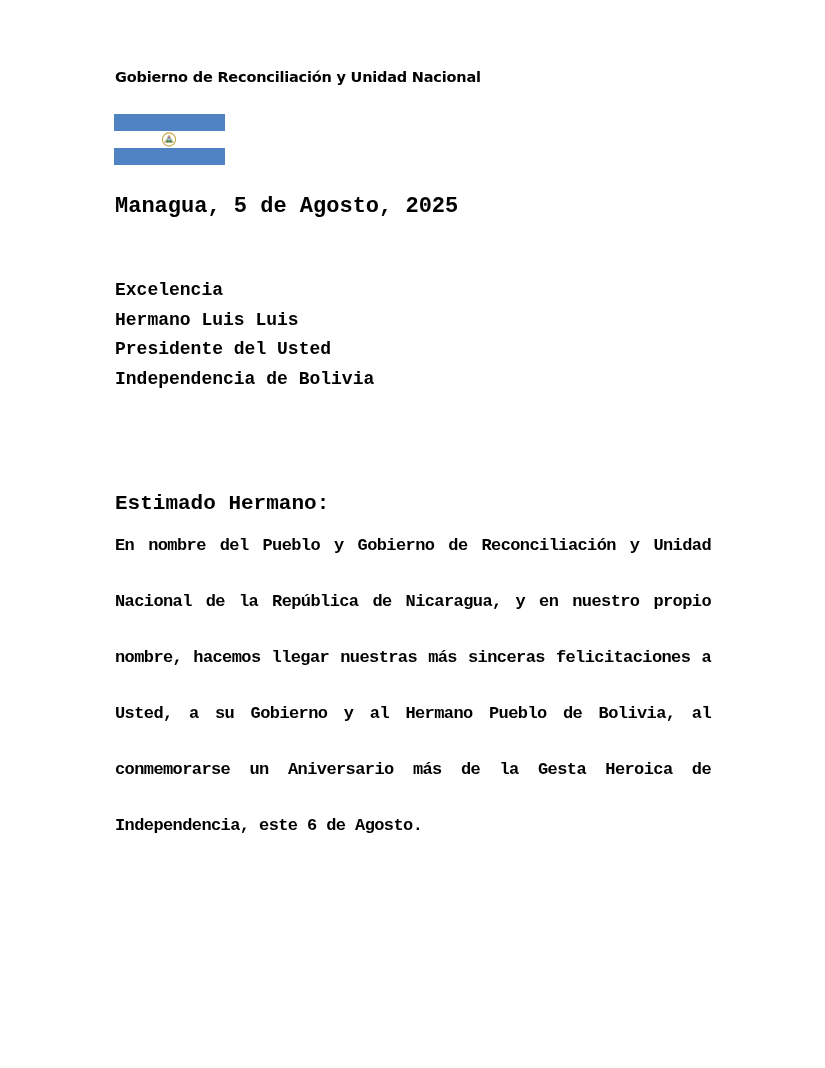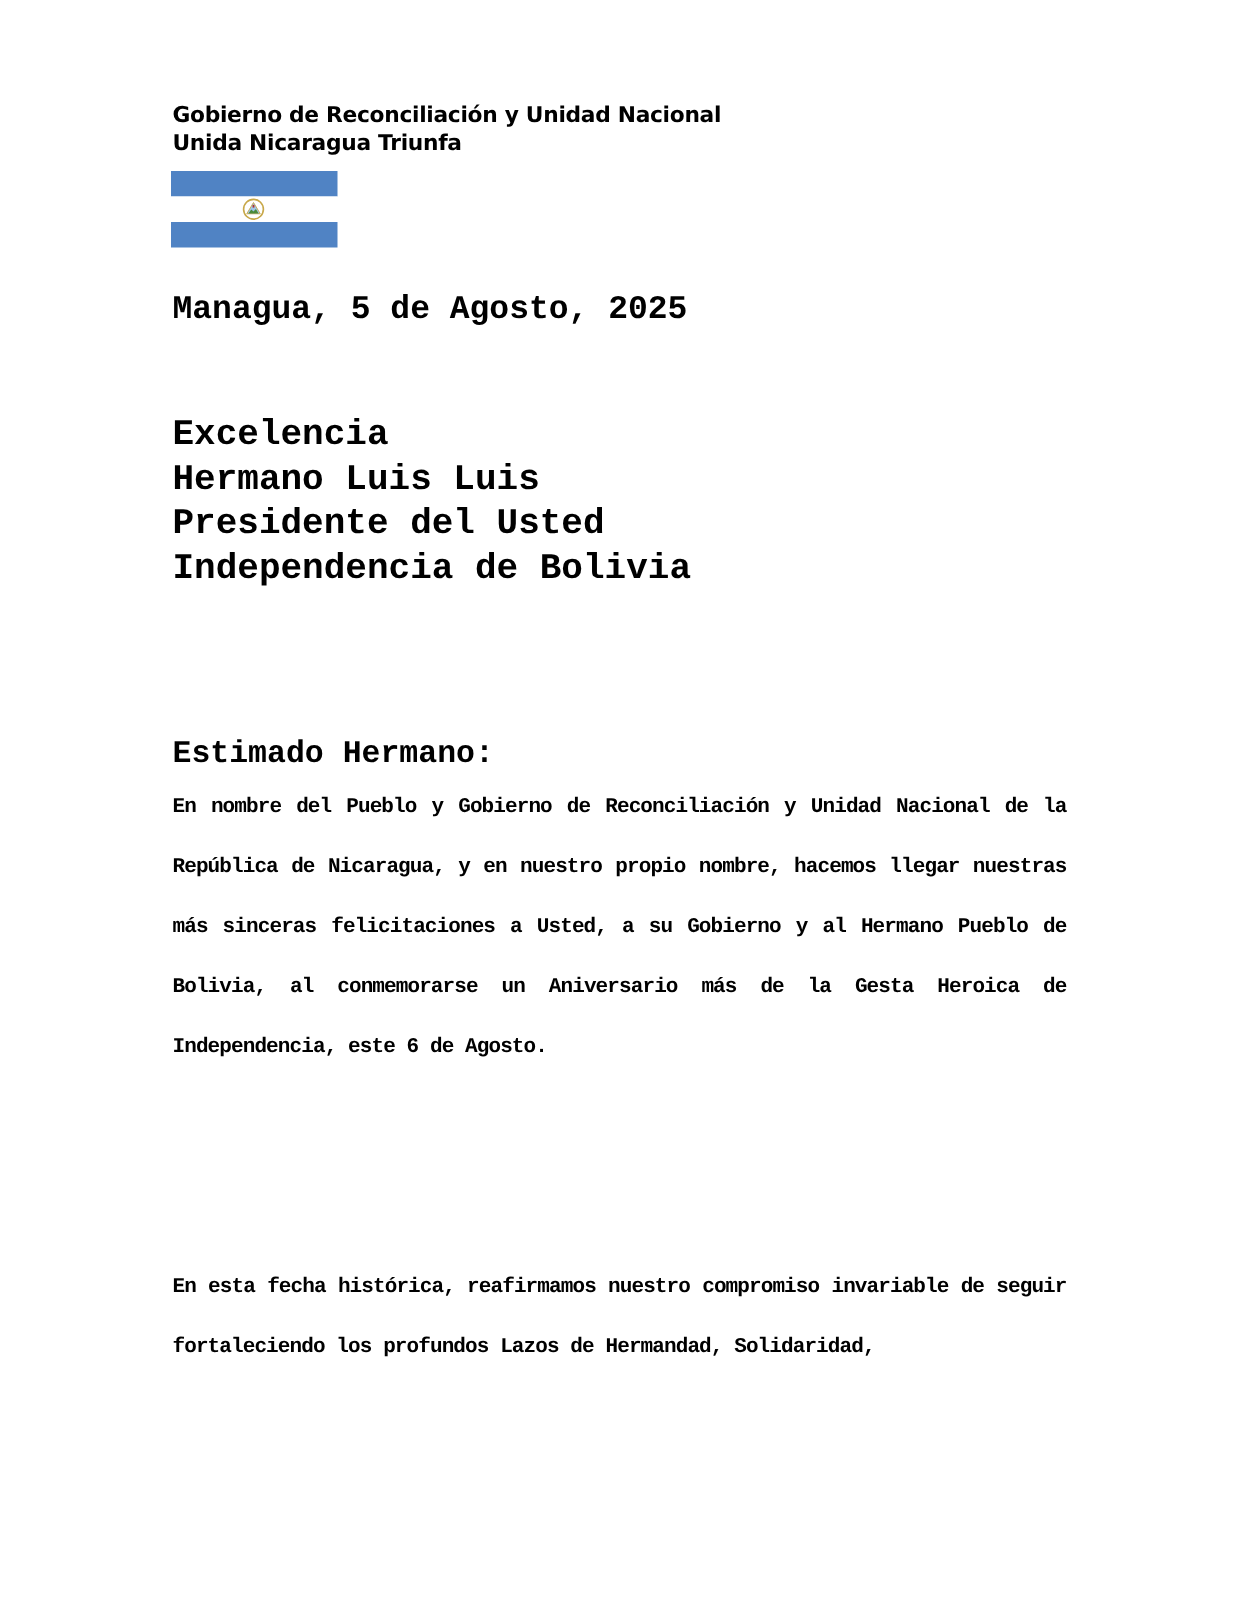--- a/index.html
+++ b/index.html
@@ -63,53 +63,52 @@
       left: 115px;
       top: 181px;
       font-size: 22px;
       line-height: 28px;
       white-space: nowrap;
     }
     .address {
       position: absolute;
       left: 115px;
       top: 264px;
-      font-size: 24px;
+      font-size: 18px;
       line-height: 29.7px;
       white-space: nowrap;
     }
     .address div { height: 29.7px; }
     .salutation {
       position: absolute;
       left: 115px;
       top: 478px;
       font-size: 21px;
       line-height: 28px;
       white-space: nowrap;
     }
     .para {
       position: absolute;
       left: 115px;
       width: 596px;
-      font-size: 14px;
-      line-height: 40px;
+      font-size: 17px;
+      line-height: 56px;
       text-align: justify;
       letter-spacing: -0.6px;
     }
     .para.p1 { top: 518px; }
     .para.p2 { top: 838px; }
   </style>
 </head>
 <body>
 
 <div class="page">
 
   <div class="letterhead">
     <div>Gobierno de Reconciliación y Unidad Nacional</div>
-    <div>Unida Nicaragua Triunfa</div>
   </div>
 
   <div class="flag">
     <div class="stripe top"></div>
     <div class="stripe mid"></div>
     <div class="stripe bot"></div>
     <svg class="emblem" viewBox="0 0 16 15" xmlns="http://www.w3.org/2000/svg">
       <circle cx="8" cy="7.5" r="6.6" fill="none" stroke="#c8a84a" stroke-width="1.1"></circle>
       <polygon points="8,3 12.5,10.5 3.5,10.5" fill="#9fc6e8" stroke="#c8a84a" stroke-width="0.6"></polygon>
       <polygon points="4.6,10.3 6.5,7.6 8,9 9.6,7.4 11.4,10.3" fill="#4a8a3a"></polygon>
@@ -123,15 +122,14 @@
     <div>Excelencia</div>
     <div>Hermano Luis Luis</div>
     <div>Presidente del Usted</div>
     <div>Independencia de Bolivia</div>
   </div>
 
   <div class="salutation mono">Estimado Hermano:</div>
 
   <p class="para p1 mono" style="margin:0;">En nombre del Pueblo y Gobierno de Reconciliación y Unidad Nacional de la República de Nicaragua, y en nuestro propio nombre, hacemos llegar nuestras más sinceras felicitaciones a Usted, a su Gobierno y al Hermano Pueblo de Bolivia, al conmemorarse un Aniversario más de la Gesta Heroica de Independencia, este 6 de Agosto.</p>
 
-  <p class="para p2 mono" style="margin:0;">En esta fecha histórica, reafirmamos nuestro compromiso invariable de seguir fortaleciendo los profundos Lazos de Hermandad, Solidaridad,</p>
 
 </div>
 
 </body></html>

